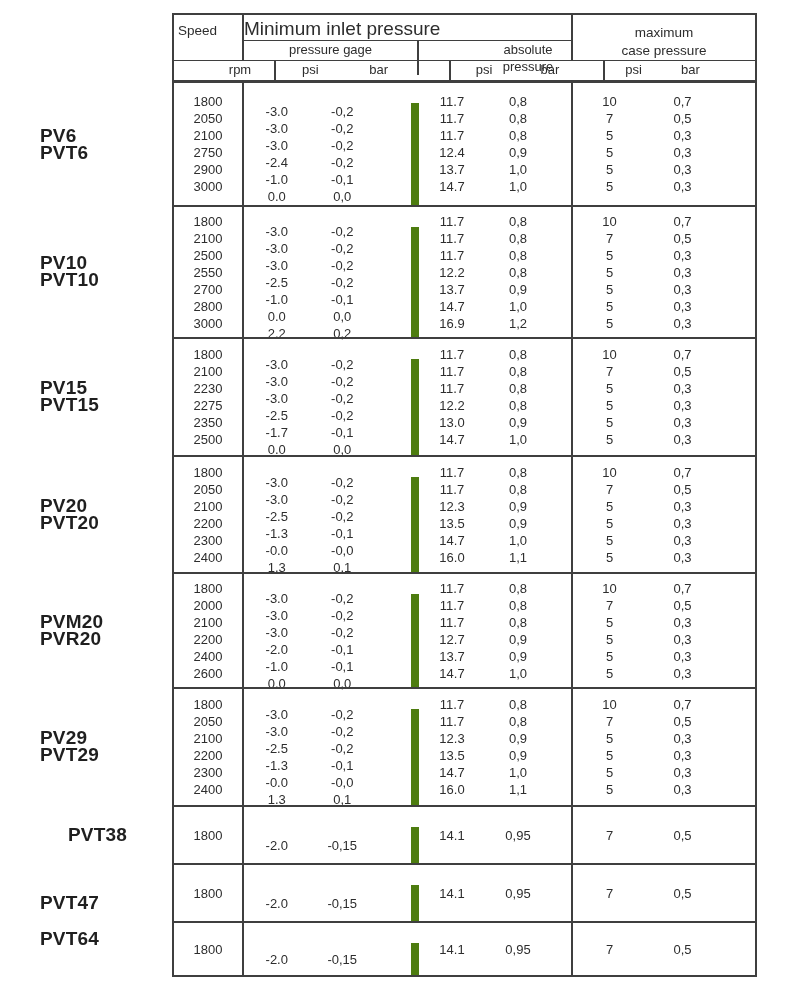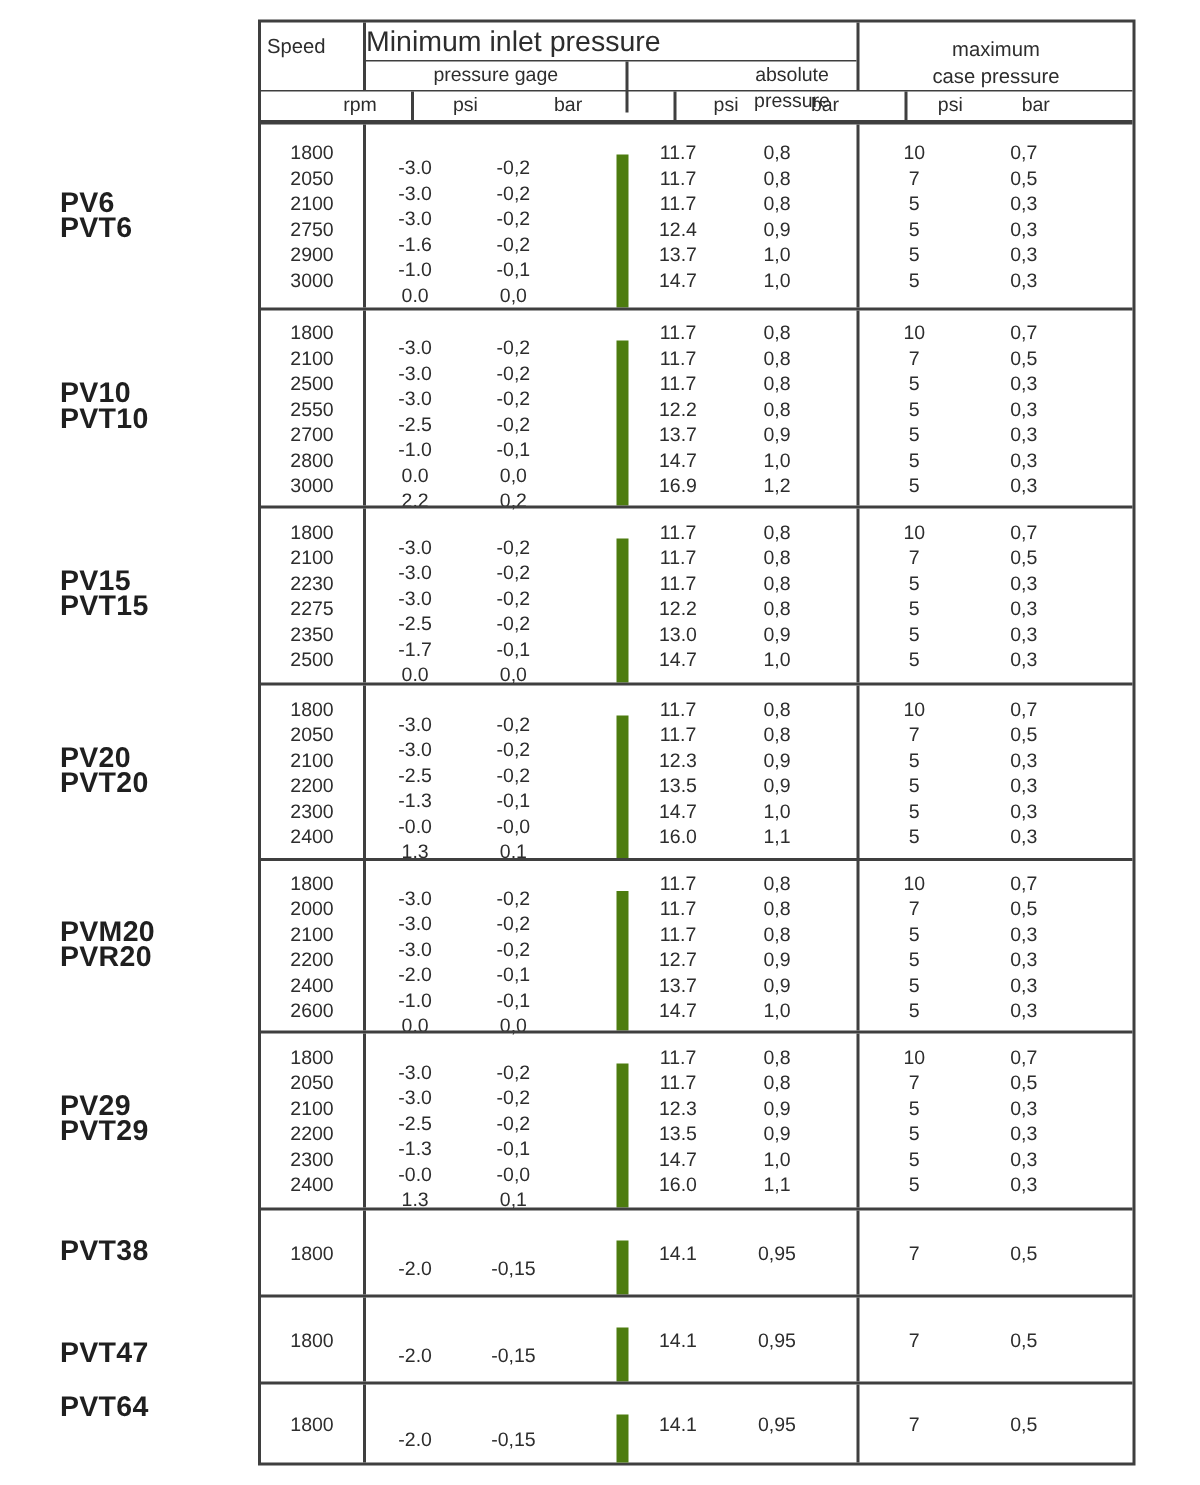--- a/index.html
+++ b/index.html
@@ -82,21 +82,21 @@
         <div class="model-name">PVT20</div>
       </div>
       <div class="label-slot" style="height: 115px;">
         <div class="model-name">PVM20</div>
         <div class="model-name">PVR20</div>
       </div>
       <div class="label-slot" style="height: 118px;">
         <div class="model-name">PV29</div>
         <div class="model-name">PVT29</div>
       </div>
-      <div class="label-slot" style="height: 58px;">
+      <div class="label-slot" style="height: 58px; margin-left: 28px;">
         <div class="model-name">PVT38</div>
       </div>
       <div class="label-slot" style="height: 58px;">
         <div class="model-name">PVT47</div>
       </div>
       <div class="label-slot" style="height: 54px;">
         <div class="model-name">PVT64</div>
       </div>
     </div>
 
@@ -150,21 +150,21 @@
             </div>
             <div class="pair pad-g">
               <span class="half">-3.0</span>
               <span class="half">-0,2</span>
             </div>
             <div class="pair pad-g">
               <span class="half">-3.0</span>
               <span class="half">-0,2</span>
             </div>
             <div class="pair pad-g">
-              <span class="half">-1.6</span>
+              <span class="half">-2.4</span>
               <span class="half">-0,2</span>
             </div>
             <div class="pair pad-g">
               <span class="half">-1.0</span>
               <span class="half">-0,1</span>
             </div>
             <div class="pair pad-g">
               <span class="half">0.0</span>
               <span class="half">0,0</span>
             </div>

